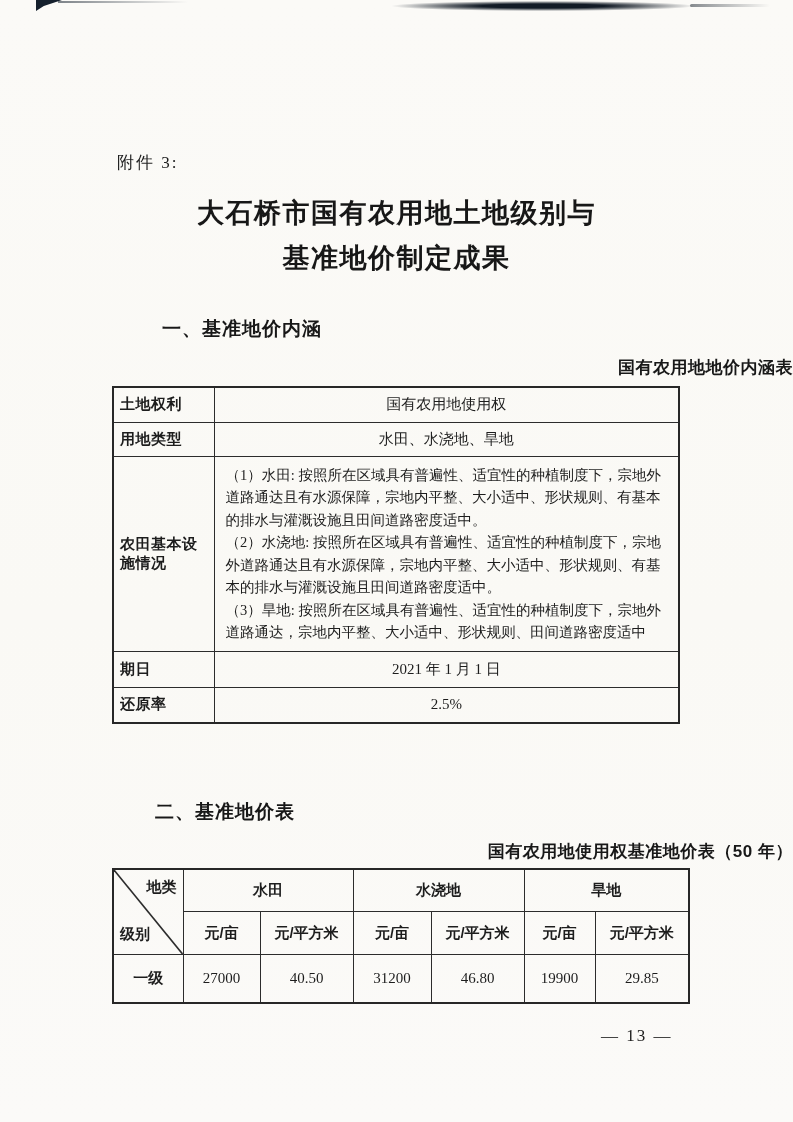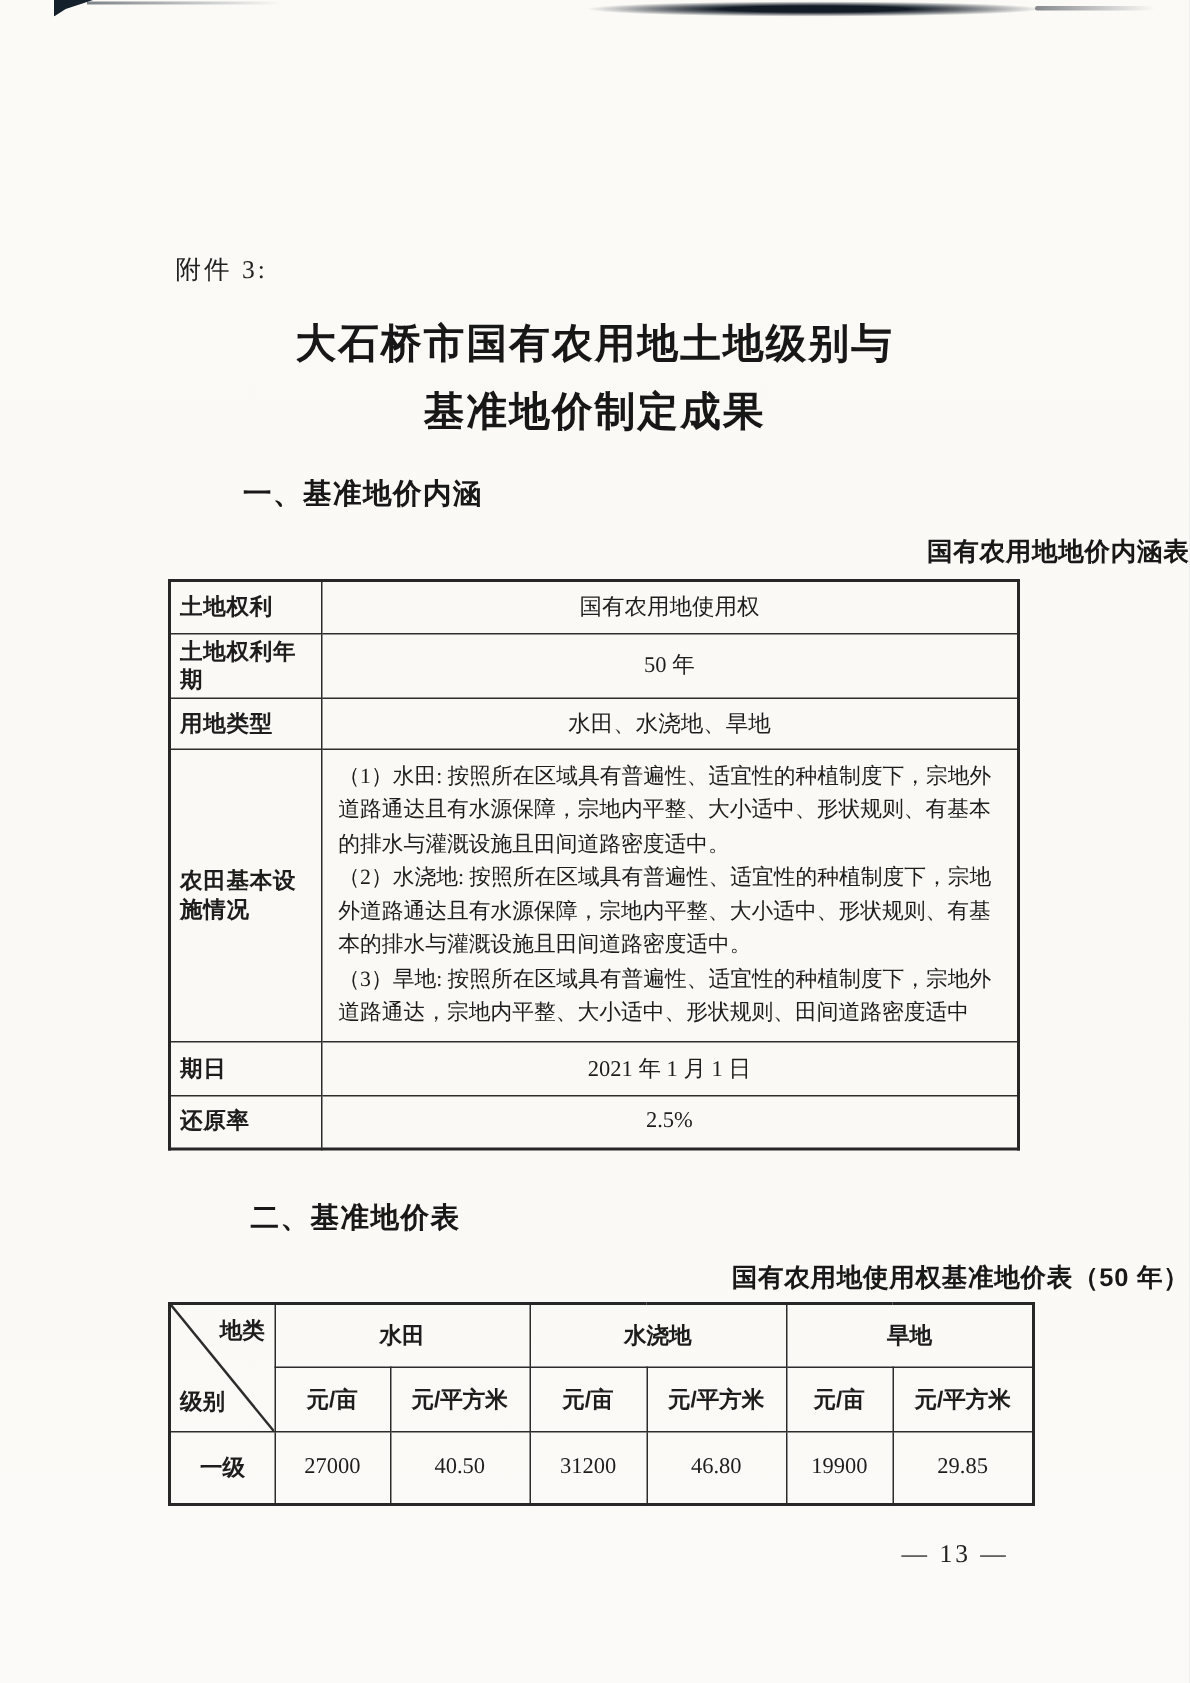--- a/index.html
+++ b/index.html
@@ -31,39 +31,38 @@
     background: radial-gradient(ellipse 50% 52% at 50% 50%,
       #121b26 0%, #121b26 40%, rgba(18,27,38,.65) 62%, rgba(18,27,38,0) 98%);
   }
   .artifact-tr-tail {
     position: absolute; left: 690px; top: 4px; width: 80px; height: 3px;
     background: linear-gradient(90deg, rgba(18,27,38,.5), rgba(18,27,38,0));
     border-radius: 2px;
   }
 
   .attachment-label {
-    position: absolute; left: 117px; top: 168px;
+    position: absolute; left: 117px; top: 151px;
     font-size: 17px; letter-spacing: 2px;
   }
   .doc-title {
     position: absolute; left: 0; top: 191px; width: 100%;
     text-align: center;
     font-family: "Liberation Sans", sans-serif; font-weight: 700;
     font-size: 27px; line-height: 45px; letter-spacing: 1.5px;
     color: #171717;
-    margin-top: 16px;
   }
 
   .sec-heading {
     position: absolute;
     font-family: "Liberation Sans", sans-serif; font-weight: 700;
     font-size: 19px; color: #181818; letter-spacing: 1px;
   }
   .sec1-heading { left: 162px; top: 316px; }
-  .sec2-heading { left: 155px; top: 799px; margin-left: 12px; }
+  .sec2-heading { left: 155px; top: 799px; }
 
   .table-title {
     position: absolute; left: 0; width: 100%; text-align: right;
     font-family: "Liberation Sans", sans-serif; font-weight: 700;
     font-size: 17px; color: #181818; letter-spacing: 0.5px;
   }
   .t1-title { top: 356px; }
   .t2-title { top: 840px; }
 
   table {
@@ -134,24 +133,20 @@
 
   <table class="t1">
     <colgroup>
         <col style="width:101px">
         <col>
       </colgroup>
     <tbody>
       <tr style="height:35px">
         <th class="row-label">土地权利</th>
         <td class="row-value">国有农用地使用权</td>
-      </tr>
-      <tr style="height:36px">
-        <th class="row-label">土地权利年期</th>
-        <td class="row-value">50 年</td>
       </tr>
       <tr style="height:34px">
         <th class="row-label">用地类型</th>
         <td class="row-value">水田、水浇地、旱地</td>
       </tr>
       <tr style="height:183px">
         <th class="row-label">农田基本设施情况</th>
         <td class="row-value long">（1）水田: 按照所在区域具有普遍性、适宜性的种植制度下，宗地外道路通达且有水源保障，宗地内平整、大小适中、形状规则、有基本的排水与灌溉设施且田间道路密度适中。
 （2）水浇地: 按照所在区域具有普遍性、适宜性的种植制度下，宗地外道路通达且有水源保障，宗地内平整、大小适中、形状规则、有基本的排水与灌溉设施且田间道路密度适中。
 （3）旱地: 按照所在区域具有普遍性、适宜性的种植制度下，宗地外道路通达，宗地内平整、大小适中、形状规则、田间道路密度适中</td>

